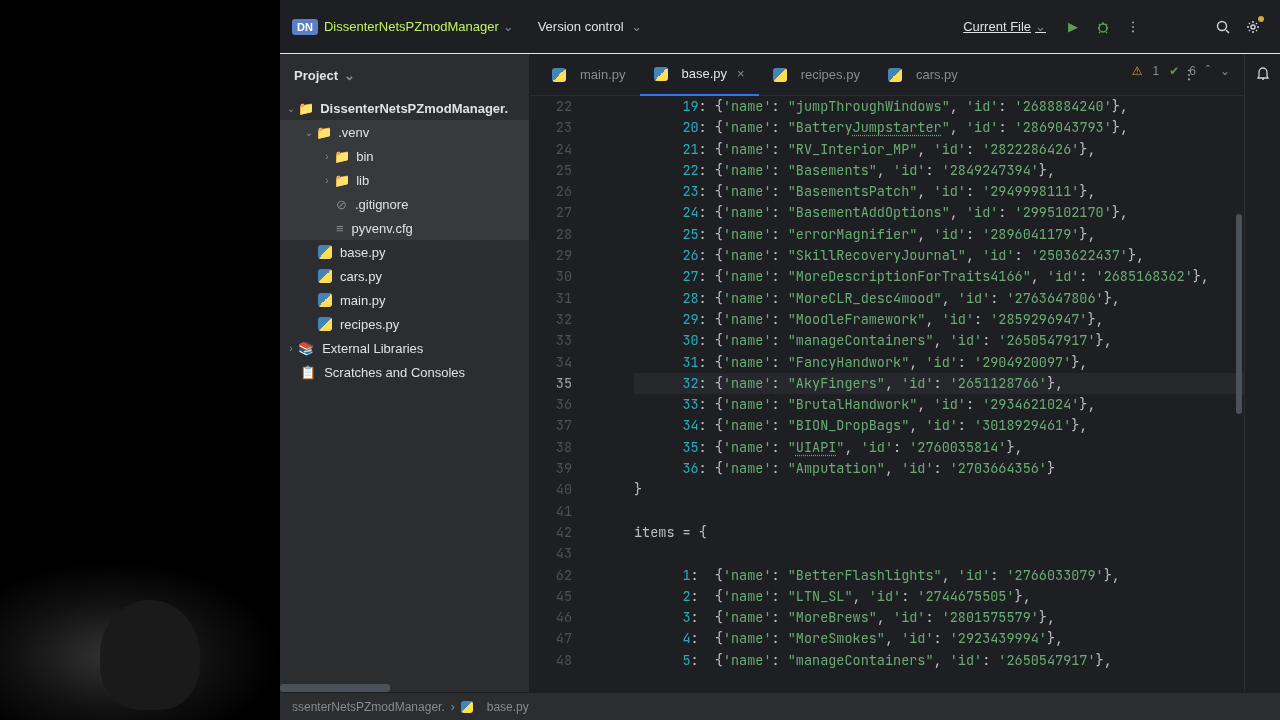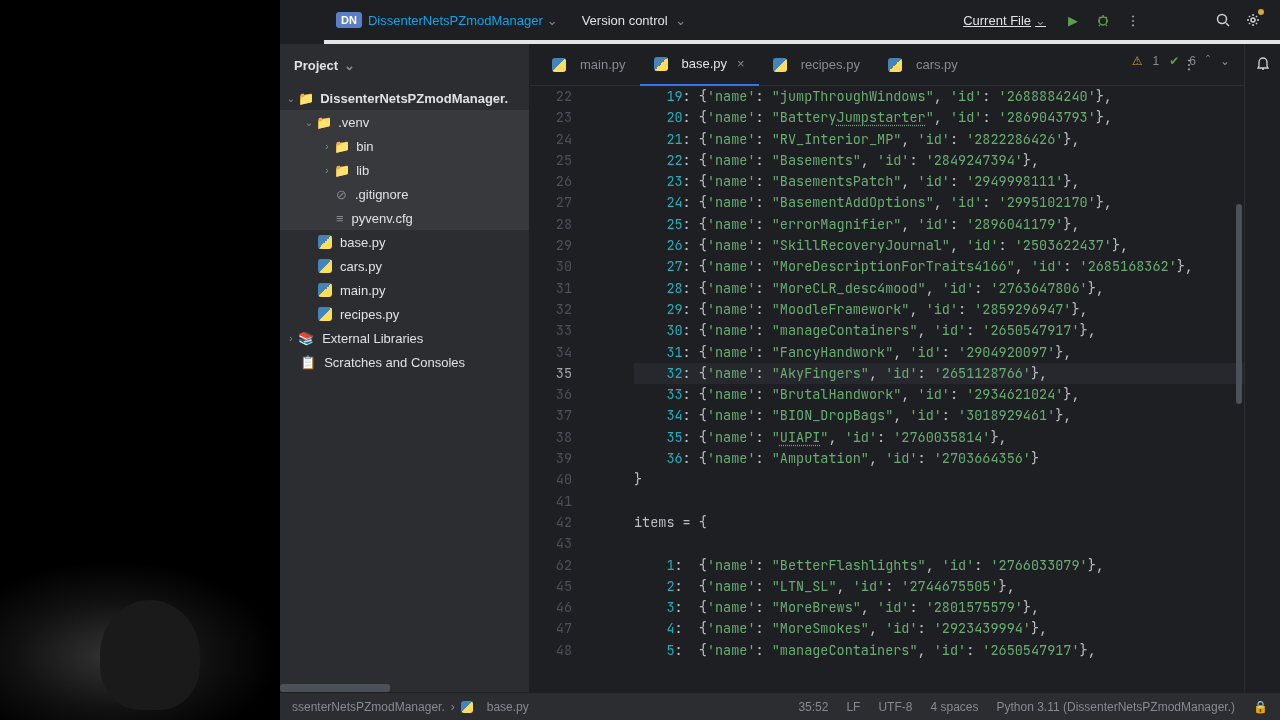--- a/index.html
+++ b/index.html
@@ -2,23 +2,23 @@
 <html><head>
 <meta charset="utf-8">
 <style>
 * { margin: 0; padding: 0; box-sizing: border-box; }
 body { font-family: -apple-system, BlinkMacSystemFont, 'Segoe UI', sans-serif; background: #000; color: #bbb; font-size: 13px; overflow: hidden; width: 1280px; height: 720px; }
 .app { display: flex; width: 1280px; height: 720px; }
 .left-dark { width: 280px; background: #000; position: relative; }
 .webcam { position: absolute; bottom: 0; left: 0; width: 280px; height: 160px; background: radial-gradient(ellipse at 40% 60%, #333 0%, #111 40%, #000 70%); }
 .webcam-shape { position: absolute; bottom: 10px; left: 100px; width: 100px; height: 110px; background: #1a1a1a; border-radius: 50% 50% 40% 40%; }
 .ide { flex: 1; background: #1e1f22; display: flex; flex-direction: column; }
-.topbar { height: 44px; display: flex; align-items: center; padding: 0 12px; border-bottom: 4px solid #e5e5e5; margin-left: 44px; }
+.topbar { height: 54px; display: flex; align-items: center; padding: 0 12px; border-bottom: 1px solid #e5e5e5; }
 .proj-badge { background: #5b7fc7; color: #fff; font-weight: 700; font-size: 11px; padding: 2px 5px; border-radius: 3px; margin-right: 6px; }
-.proj-name { color: #0ea5e9; font-size: 13px; }
+.proj-name { color: #bef264; font-size: 13px; }
 .chev { margin: 0 4px; color: #868a91; }
 .vc { margin-left: 20px; color: #dfe1e5; }
 .spacer { flex: 1; }
 .tb-item { color: #dfe1e5; margin: 0 8px; display: flex; align-items: center; text-decoration: underline; }
 .tb-icon { width: 18px; height: 18px; margin: 0 6px; display: flex; align-items: center; justify-content: center; color: #ced0d6; cursor: pointer; }
 .run-icon { color: #5b9e4d; }
 .body { flex: 1; display: flex; min-height: 0; }
 .sidebar { width: 250px; background: #2b2d30; display: flex; flex-direction: column; border-right: 1px solid #1e1f22; }
 .sidebar-hdr { height: 42px; display: flex; align-items: center; padding: 0 14px; font-weight: 600; color: #dfe1e5; }
 .sidebar-hdr .chev { margin-left: 6px; }
@@ -39,21 +39,21 @@
 .inspection { position: absolute; top: 10px; right: 14px; display: flex; align-items: center; gap: 10px; color: #868a91; font-size: 12px; z-index: 5; }
 .warn-ic { color: #d5a73f; }
 .check-ic { color: #5b9e4d; }
 .code { flex: 1; display: flex; font-family: 'JetBrains Mono', 'Consolas', monospace; font-size: 13.5px; line-height: 21.3px; overflow: hidden; background: #1e1f22; gap: 44px; }
 .gutter { width: 60px; text-align: right; padding-right: 18px; color: #4b5059; user-select: none; }
 .gut-line { height: 21.3px; }
 .gut-line.cur { color: #a1a3ab; }
 .code-body { flex: 1; white-space: pre; color: #bcbec4; overflow: hidden; }
 .code-line { height: 21.3px; }
 .code-line.cur { background: #26282e; }
-.k-num { color: #2aacb8; }
+.k-num { color: #2aacb8; margin-left: 16px; }
 .k-str { color: #6aab73; }
 .k-strd { color: #6aab73; }
 .k-punct { color: #bcbec4; }
 .k-var { color: #bcbec4; }
 .k-und { text-decoration: underline dotted #6aab73; text-underline-offset: 3px; }
 .bell-col { width: 36px; border-left: 1px solid #2b2d30; display: flex; justify-content: center; padding-top: 10px; }
 .scroll-thumb { position: absolute; right: 2px; width: 6px; background: #4b5059; border-radius: 3px; top: 160px; height: 200px; }
 .statusbar { height: 28px; background: #2b2d30; border-top: 1px solid #1e1f22; display: flex; align-items: center; padding: 0 12px; font-size: 12px; color: #868a91; }
 .crumb { display: flex; align-items: center; gap: 6px; }
 .crumb .py-icon { width: 12px; height: 12px; }
@@ -255,23 +255,15 @@
       </div>
     </div>
 
     <div class="statusbar">
       <div class="crumb">
         <span>ssenterNetsPZmodManager.</span>
         <span>›</span>
         <span class="py-icon"></span>
         <span>base.py</span>
       </div>
-      <div class="sb-right">
-        <span>35:52</span>
-        <span>LF</span>
-        <span>UTF-8</span>
-        <span>4 spaces</span>
-        <span>Python 3.11 (DissenterNetsPZmodManager.)</span>
-        <span>🔒</span>
-      </div>
     </div>
   </div>
 </div>
 
 </body></html>

